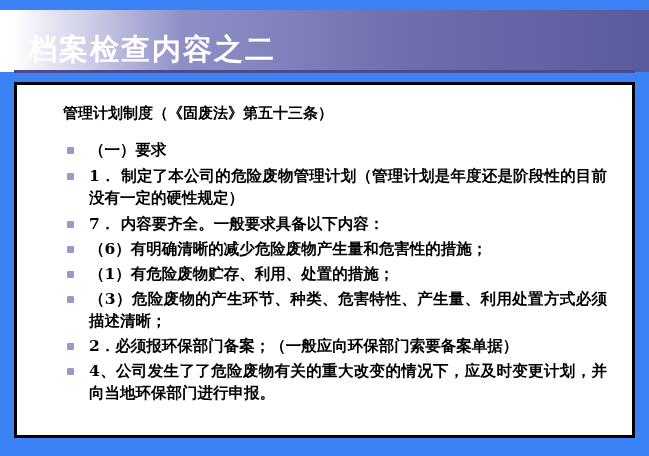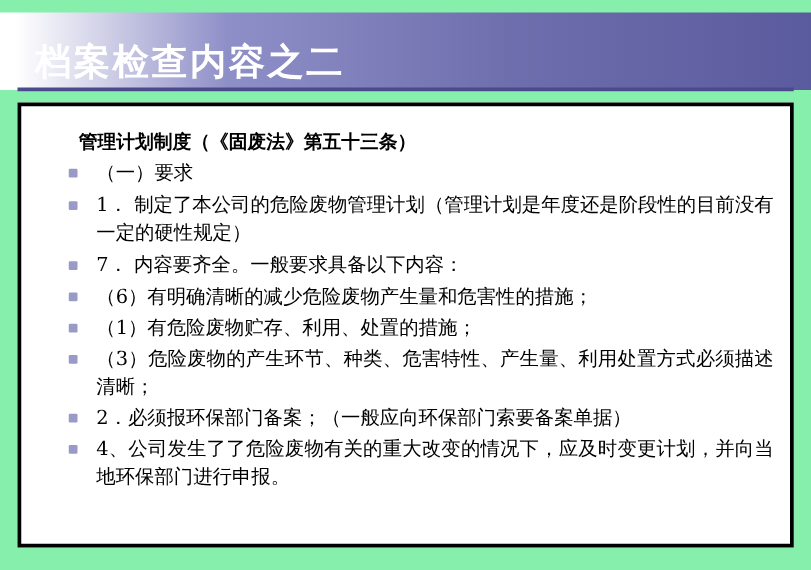--- a/index.html
+++ b/index.html
@@ -11,21 +11,21 @@
     height: 456px;
     background: #ffffff;
     font-family: "Liberation Serif", "DejaVu Serif", serif;
     overflow: hidden;
   }
   .slide {
     position: relative;
     width: 649px;
     height: 456px;
     box-sizing: border-box;
-    background: #86efac;
+    background: #3b82f6;
   }
   
   .title-band {
     position: absolute;
     left: 0;
     top: 10px;
     width: 649px;
     height: 62px;
     background: linear-gradient(to right, #ffffff 0%, #ffffff 2%, #8f8fc8 28%, #6f6fae 62%, #5a5a9e 100%);
   }
@@ -68,22 +68,23 @@
   .heading {
     font-family: "DejaVu Serif", "Liberation Serif", serif;
     font-size: 15px;
     font-weight: bold;
     color: #000000;
     margin: 6px 0 2px 18px;
     line-height: 1.35;
   }
   ul.bullets {
     list-style: none;
-    margin: 4px;
+    margin: 16px;
     padding: 0;
+    font-weight: bold;
   }
   ul.bullets li {
     position: relative;
     padding-left: 28px;
     margin: 4px 0 3px 0;
     font-family: "DejaVu Serif", "Liberation Serif", serif;
     font-size: 15.5px;
     color: #000000;
     line-height: 1.42;
     text-align: justify;

